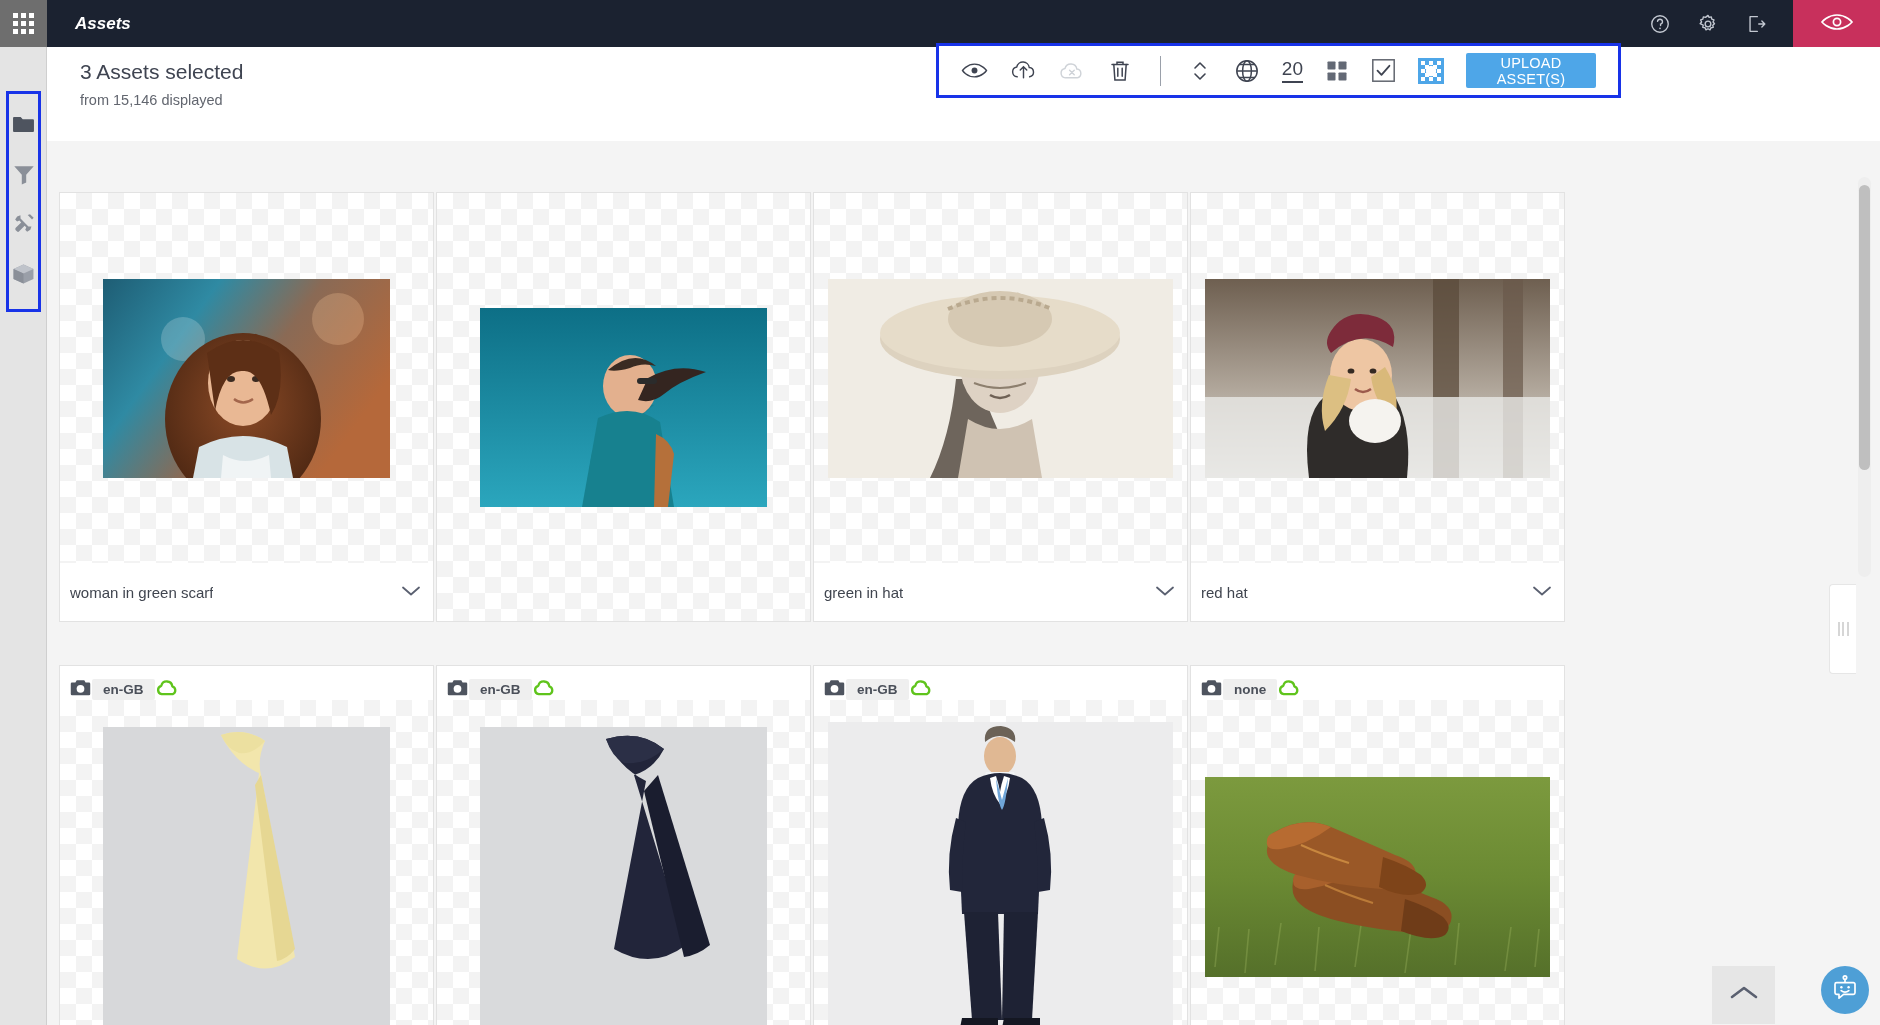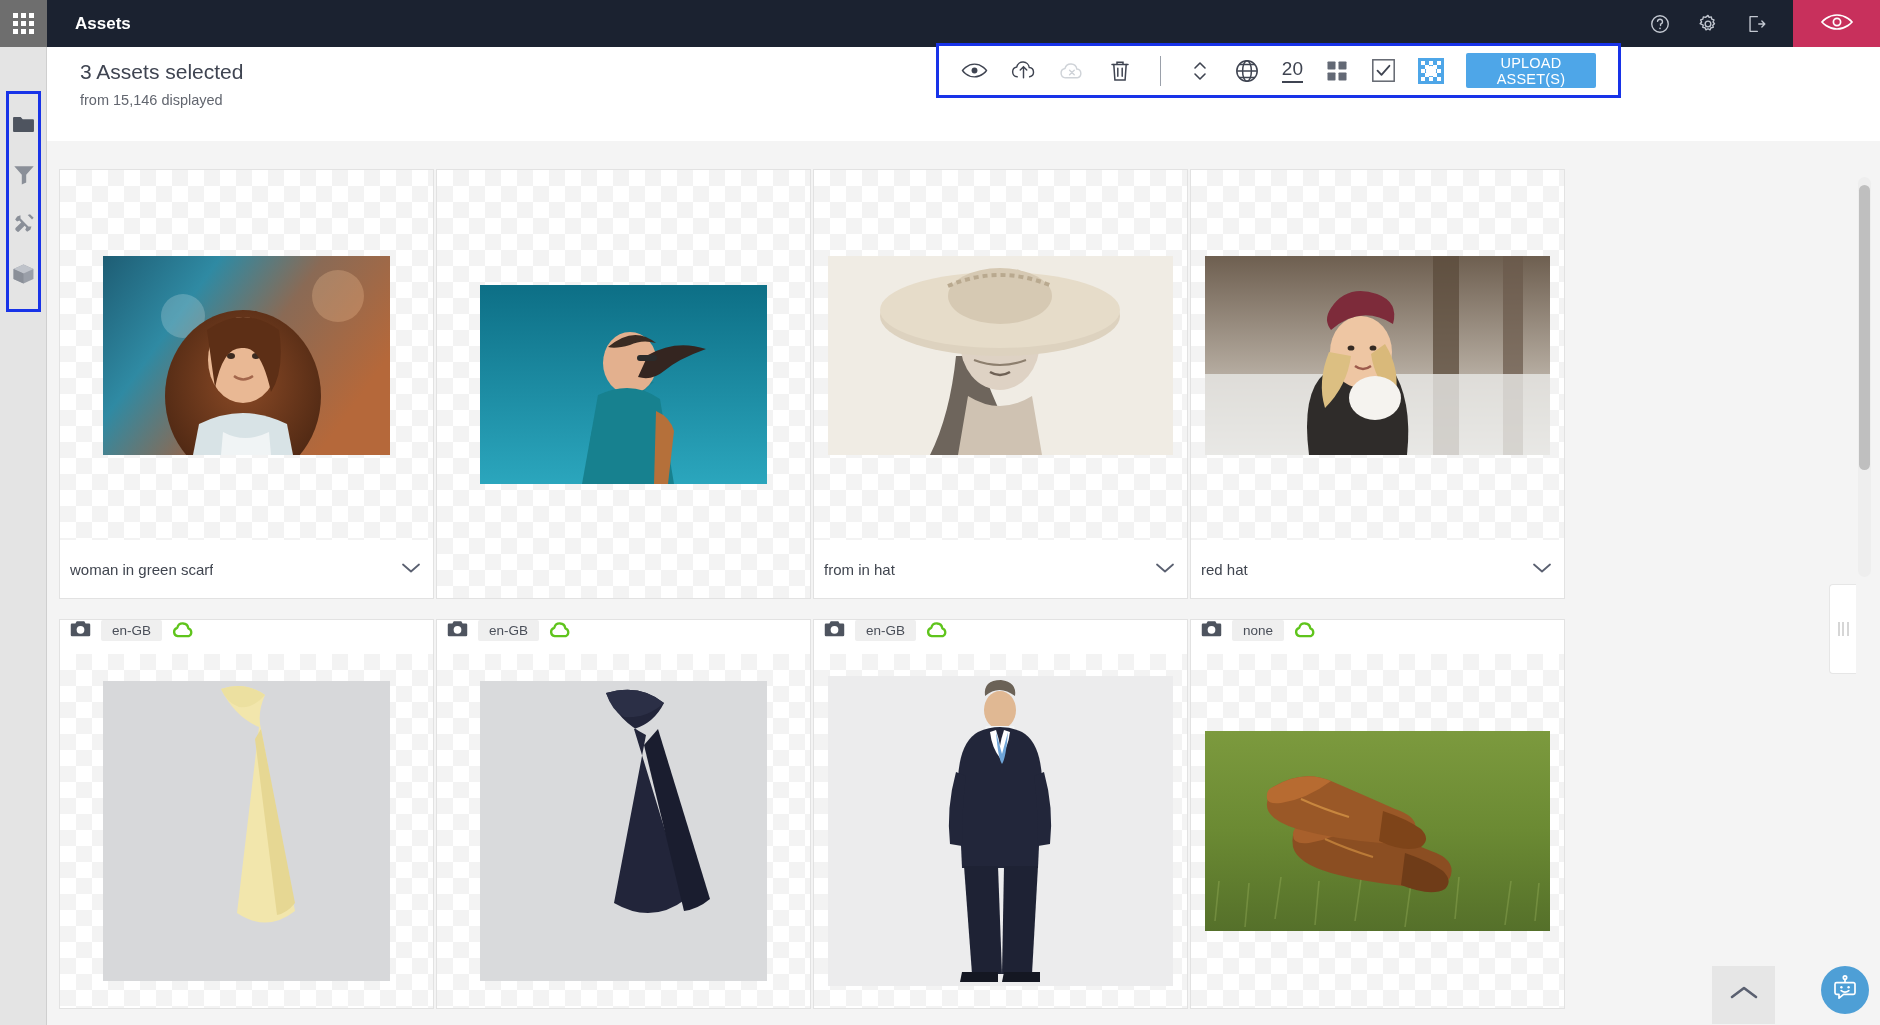--- a/index.html
+++ b/index.html
@@ -25,21 +25,21 @@
   .waffle-grid i { display: block; width: 5px; height: 5px; background: #ffffff; }
   .brand {
     width: 267px; height: 47px; display: flex; align-items: center;
     padding-left: 22px; color: #e9ecf1;
     font-family: "DejaVu Serif", serif; font-weight: bold;
     font-size: 21px; letter-spacing: -0.3px;
     border-right: 1px solid #39404d;
   }
   .tab-assets {
     display: flex; align-items: center; padding: 0 28px;
-    color: #ffffff; font-size: 17px; font-weight: bold;
+    color: #ffffff; font-size: 17px; font-weight: bold; font-style: italic;
   }
   .topbar-spacer { flex: 1; }
   .topbar-icons {
     display: flex; align-items: center; gap: 26px; padding-right: 26px;
   }
   .topbar-icons svg { display: block; }
   .eyepanel {
     width: 87px; height: 47px; background: #c8305c;
     display: flex; align-items: center; justify-content: center;
   }
@@ -111,27 +111,28 @@
     position: absolute; left: 12px; top: 28px;
     width: 1760px;
     display: grid; grid-template-columns: repeat(4, 375px);
     gap: 0 2px;
   }
 
   .card {
     background: #ffffff; border: 1px solid #e2e2e2;
     display: flex; flex-direction: column; position: relative;
     margin-bottom: 20px;
+    margin-top: 23px;
   }
   .card.tall { height: 430px; }
   .card.tall2 { height: 390px; }
 
   .card-head {
-    height: 34px; display: flex; align-items: flex-start;
-    gap: 10px; padding: 0 10px; background: #ffffff;
+    height: 34px; display: flex; align-items: flex-end;
+    gap: 1px; padding: 0 10px; background: #ffffff; font-weight: bold;
   }
   .lang-badge {
     background: #efefef; color: #4a4f59; font-size: 13.5px;
     padding: 3px 11px; border-radius: 2px;
   }
   .thumbwrap {
     flex: 1; position: relative; overflow: hidden;
     background-color: #ffffff;
     background-image:
       linear-gradient(45deg, #f3f3f3 25%, transparent 25%, transparent 75%, #f3f3f3 75%),
@@ -452,21 +453,21 @@
           <path d="M140 140q32 20 64 0 l10 59h-84z" fill="#cfc2b2"></path>
           <ellipse cx="172" cy="60" rx="120" ry="40" fill="#ddd2bf"></ellipse>
           <ellipse cx="172" cy="54" rx="120" ry="38" fill="#e6dcc9"></ellipse>
           <ellipse cx="172" cy="40" rx="52" ry="28" fill="#d6c9b3"></ellipse>
           <path d="M120 30q52 -22 104 0" stroke="#b9a98f" stroke-width="4" fill="none" stroke-dasharray="5 4"></path>
           <path d="M146 104q26 10 52 0" stroke="#8d7f6e" stroke-width="2" fill="none"></path>
           <path d="M162 116q10 6 20 0" stroke="#6e6155" stroke-width="2.6" fill="none"></path>
         </svg>
       </div>
       <div class="card-foot">
-        <span class="card-title">from in hat</span>
+        <span class="card-title">green in hat</span>
         <span class="chev">
           <svg width="20" height="12" viewBox="0 0 20 12" fill="none" stroke="#5a6070" stroke-width="1.8" stroke-linecap="round" stroke-linejoin="round">
               <path d="M2 2.5 10 9.5 18 2.5"></path>
             </svg>
         </span>
       </div>
     </div>
 
     <div class="card tall">
       <div class="thumbwrap">

